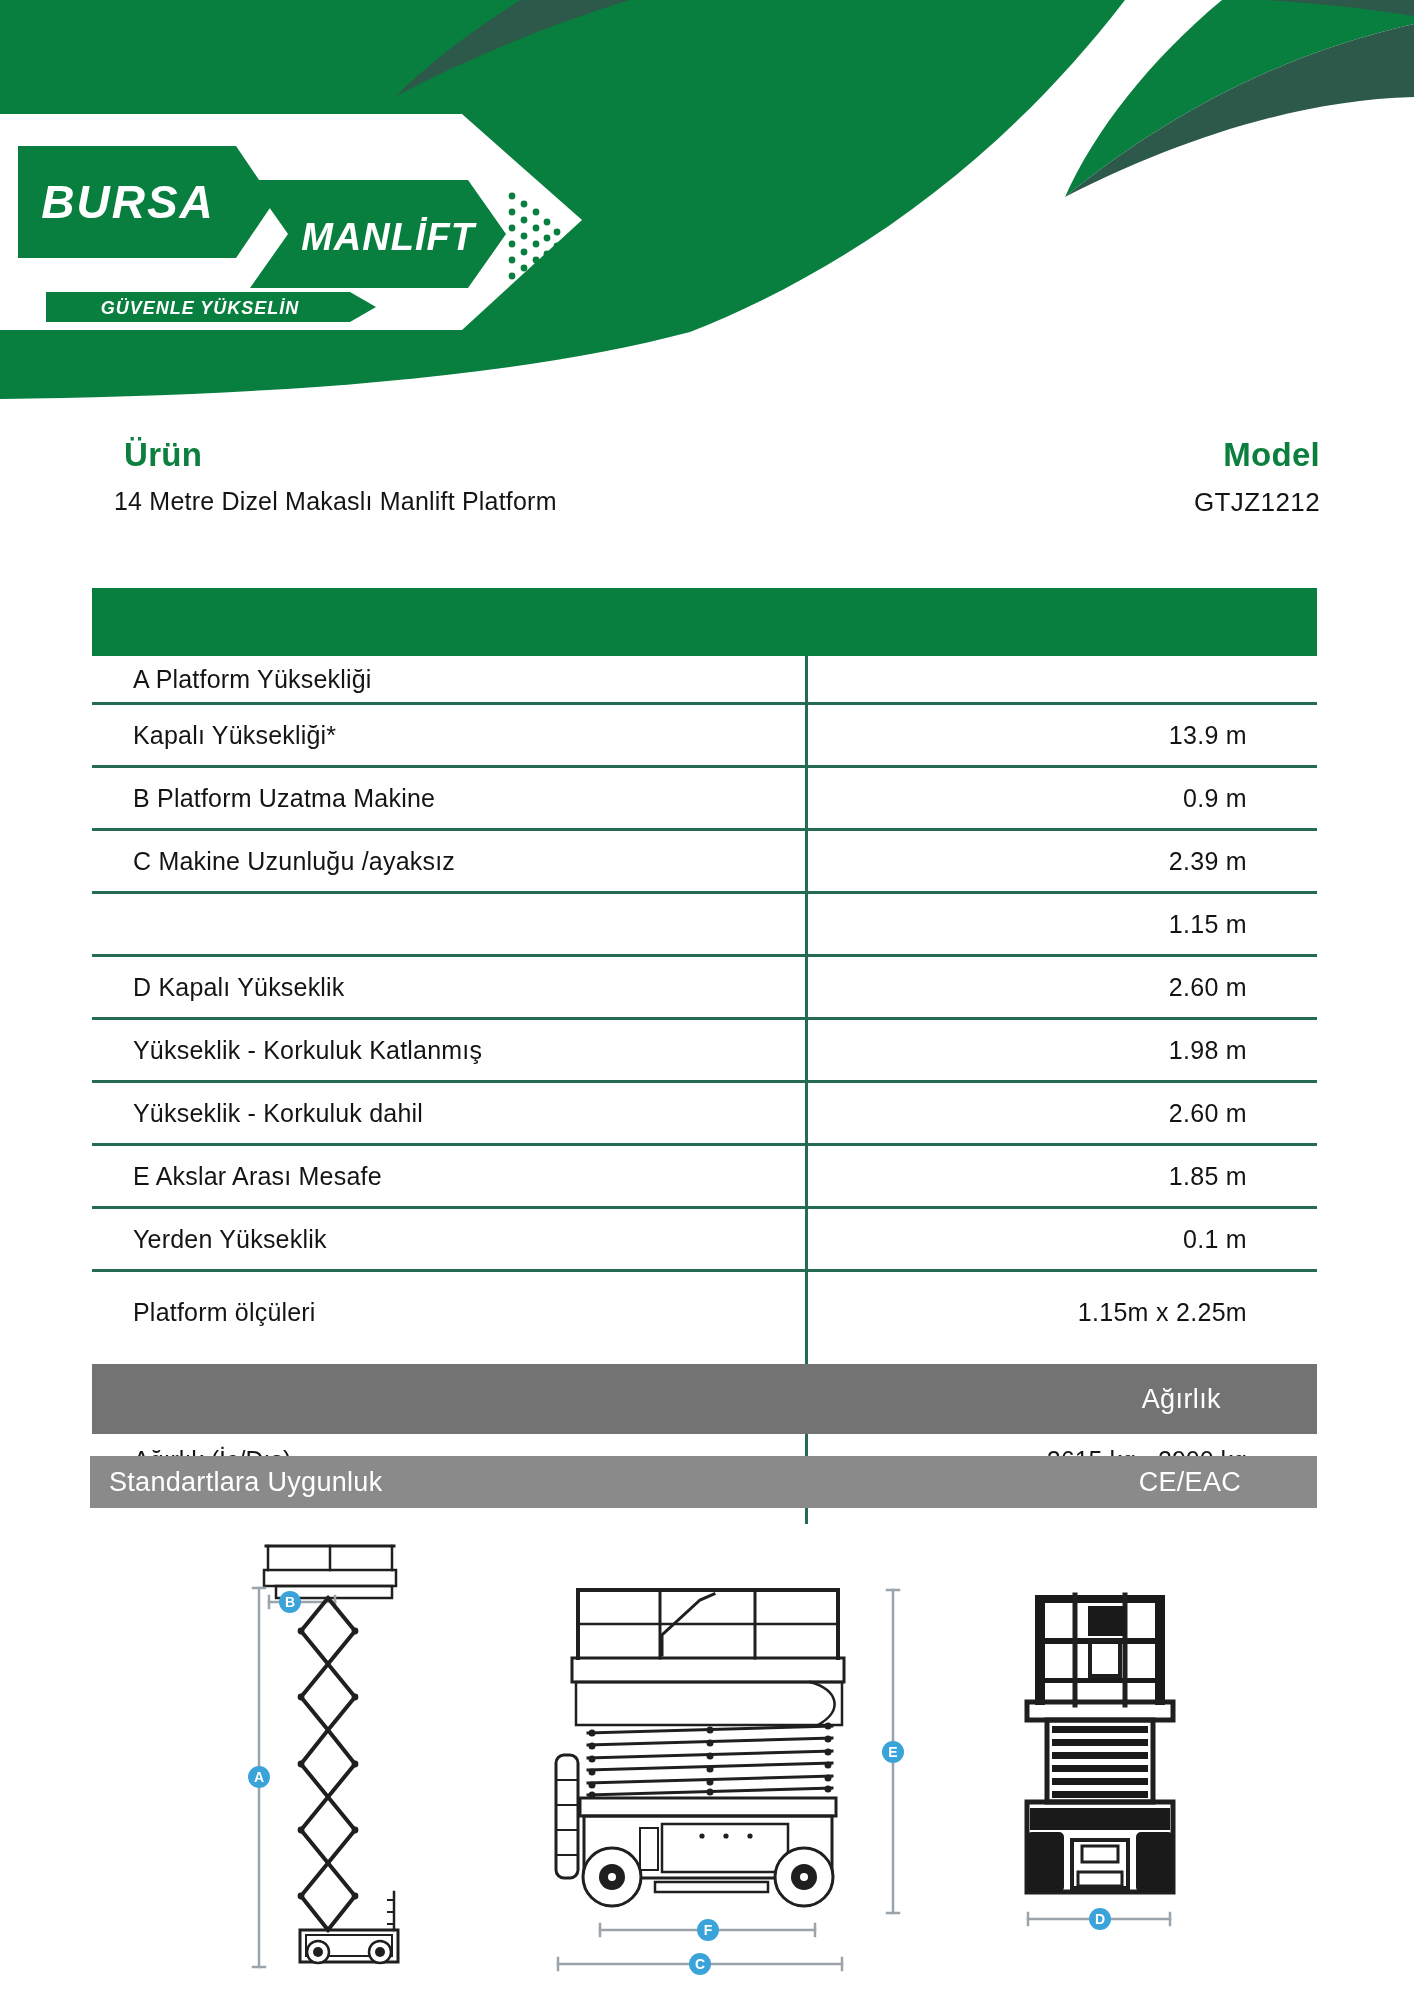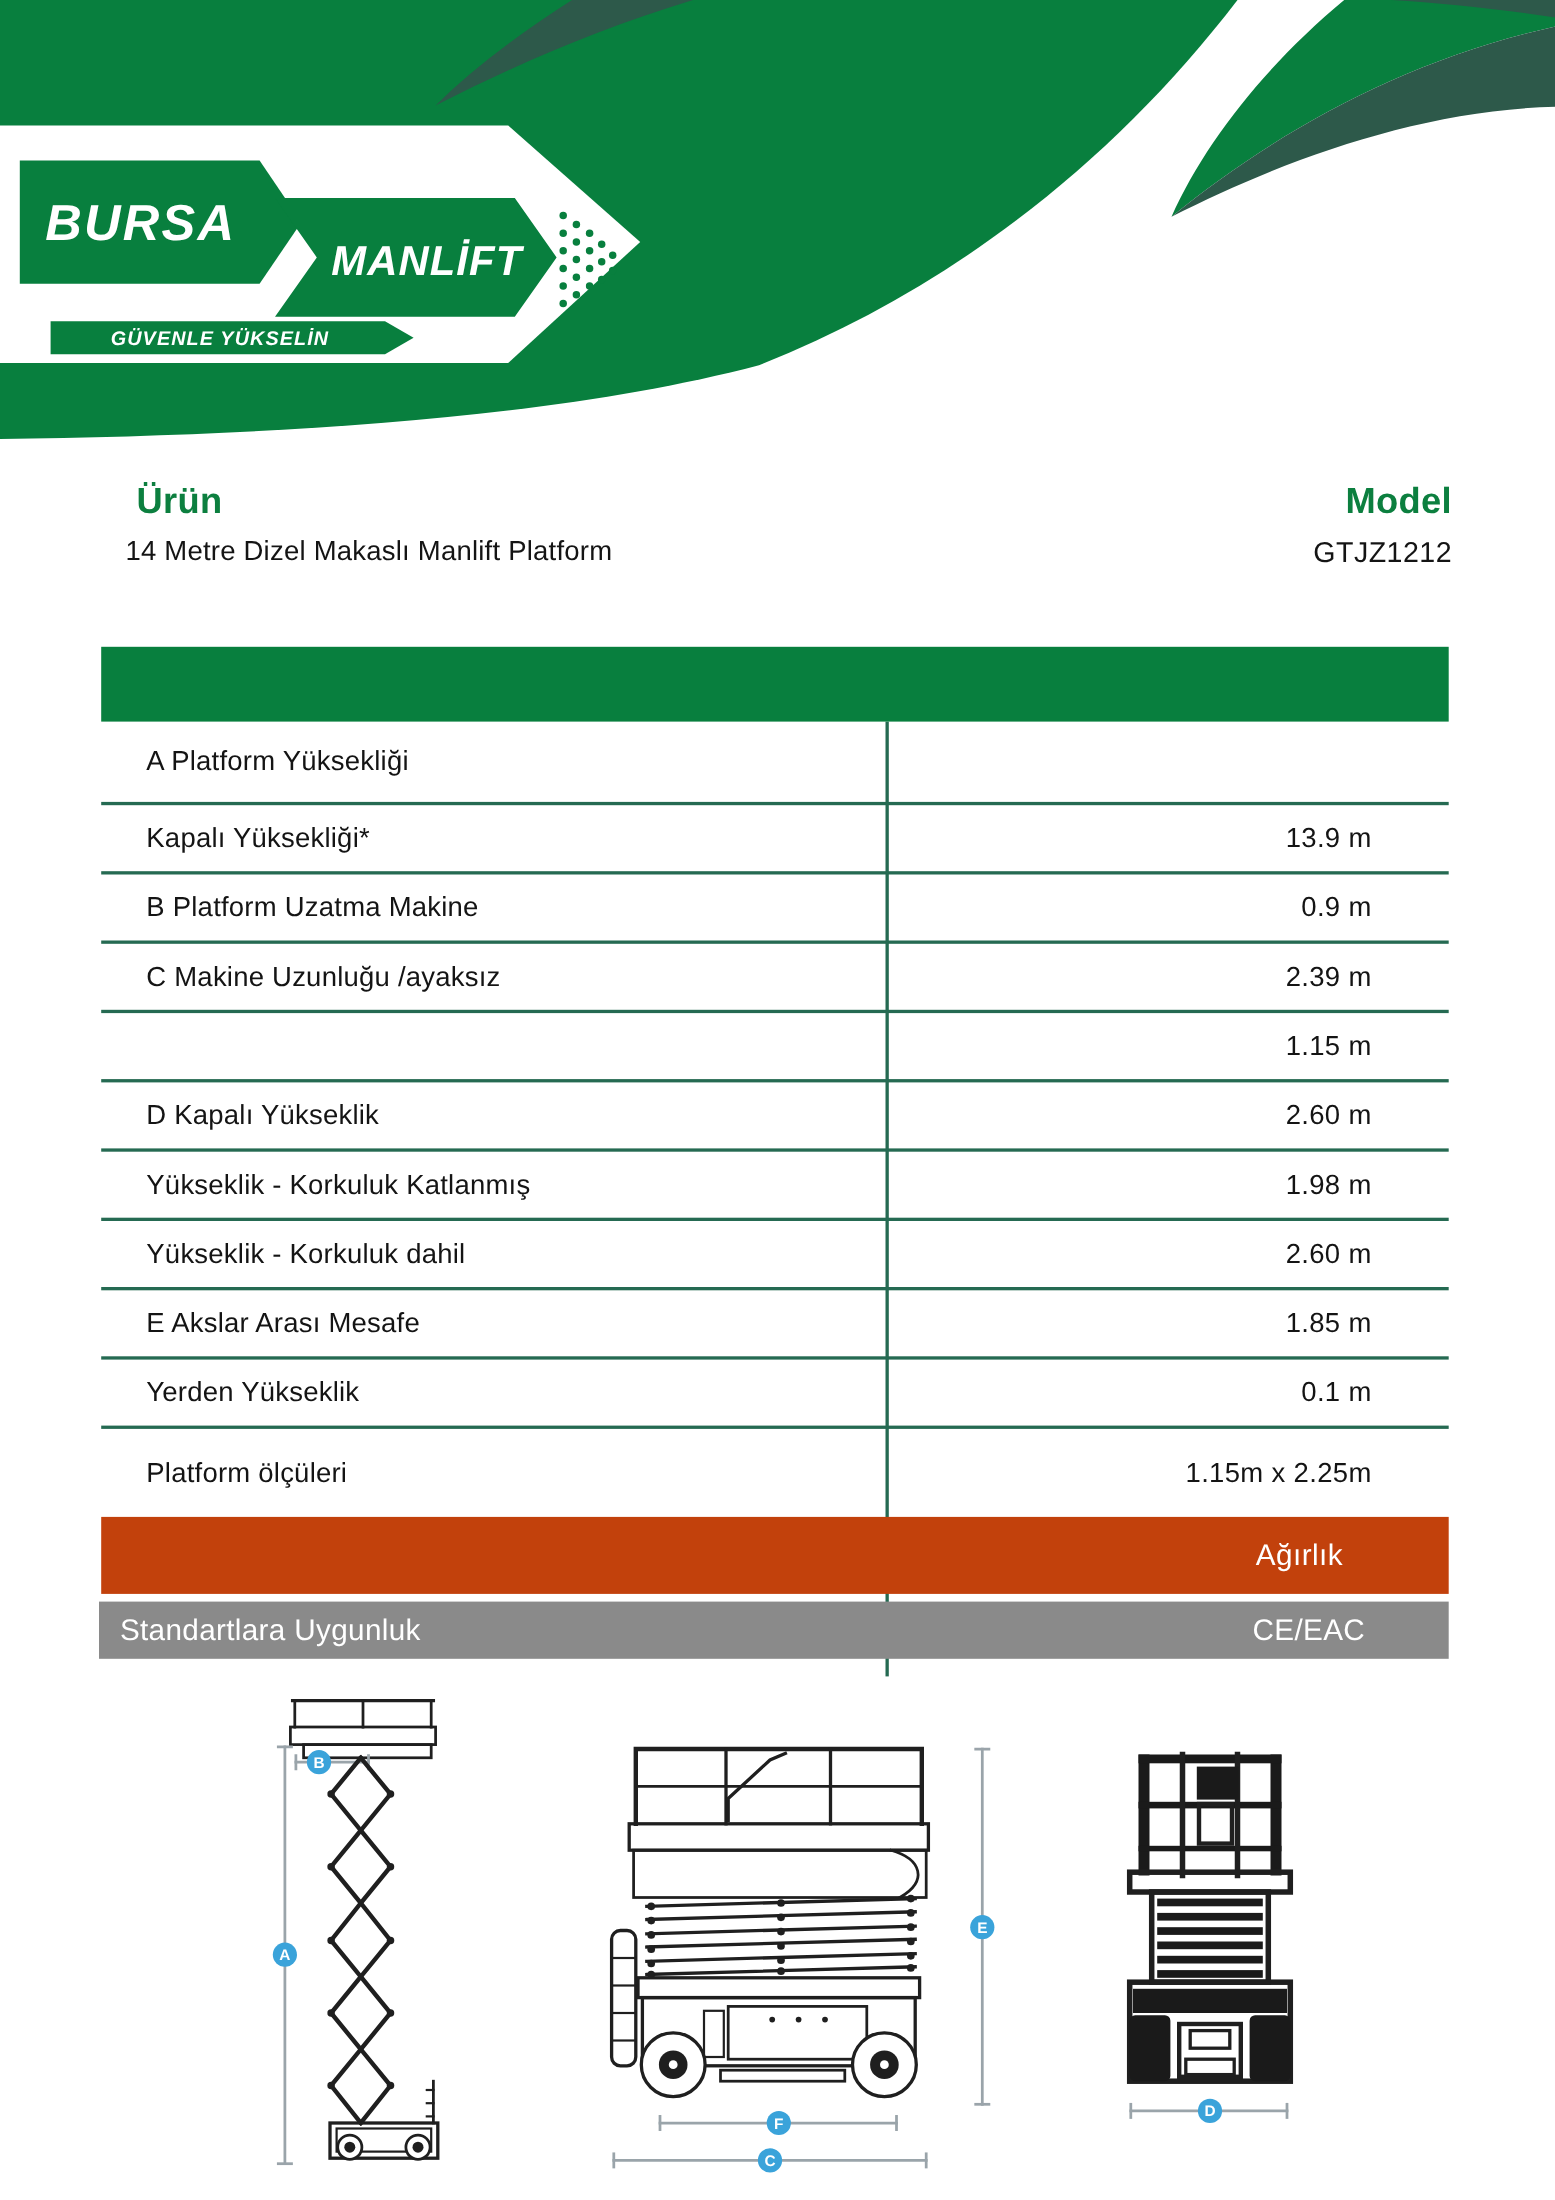--- a/index.html
+++ b/index.html
@@ -33,31 +33,31 @@
   .spec{position:absolute;left:92px;top:588px;width:1225px;}
   .spec-head{height:68px;background:#087f3e;position:relative;z-index:2;}
   .spec-divider{
     position:absolute;left:713px;top:68px;width:3px;height:868px;background:#256a52;z-index:1;
   }
   .spec-rows{position:relative;z-index:0;}
   .spec-row{
     display:flex;align-items:center;height:60px;background:transparent;
   }
   .spec-row + .spec-row{border-top:3px solid #256a52;}
-  .spec-row.first{height:73px;}
+  .spec-row.first{height:46px;}
   .spec-row.tall{height:80px;}
   .spec-row .lbl{
     flex:0 0 620px;padding-left:41px;font-size:25px;font-weight:500;color:#141414;letter-spacing:.2px;
   }
   .spec-row .val{
     flex:1;text-align:right;padding-right:70px;font-size:25px;font-weight:500;color:#141414;letter-spacing:.3px;
   }
   .weight-head{
-    height:70px;background:#c2410c;position:relative;z-index:2;
-    display:flex;align-items:center;justify-content:flex-end;
+    height:70px;background:#737373;position:relative;z-index:2;
+    display:flex;align-items:center;justify-content:flex-end;margin-top:12px;
   }
   .weight-head span{color:#fff;font-size:27px;font-weight:500;padding-right:96px;letter-spacing:.4px;}
   .weight-row{
     position:relative;z-index:2;display:flex;align-items:center;height:53px;background:transparent;
   }
   .weight-row .lbl{flex:0 0 620px;padding-left:41px;font-size:25px;font-weight:500;}
   .weight-row .val{flex:1;text-align:right;padding-right:70px;font-size:25px;font-weight:500;}
   .standards-bar{
     position:absolute;left:90px;top:1456px;width:1227px;height:52px;background:#8a8a8a;z-index:3;
     display:flex;align-items:center;justify-content:space-between;

